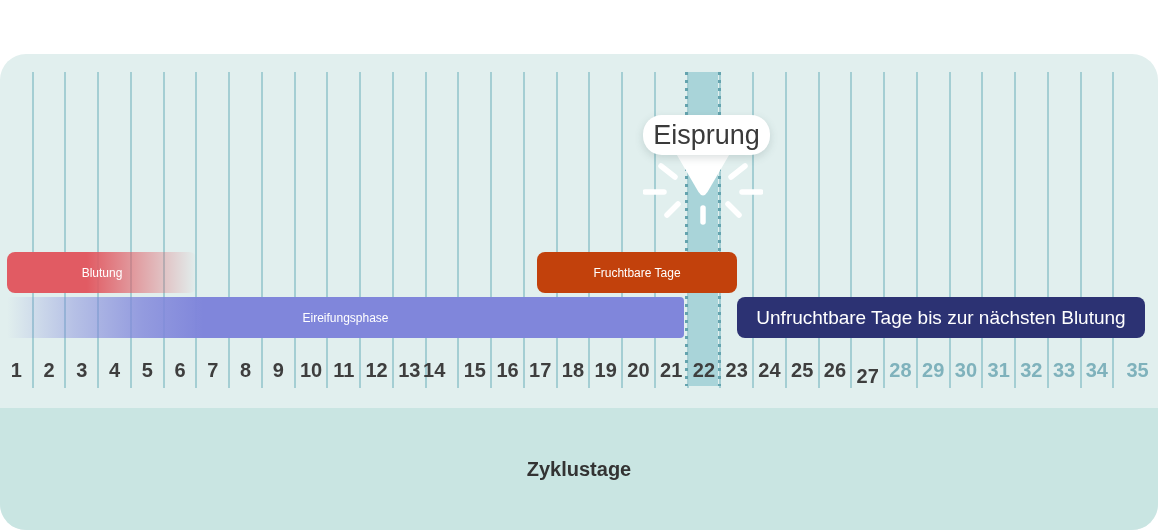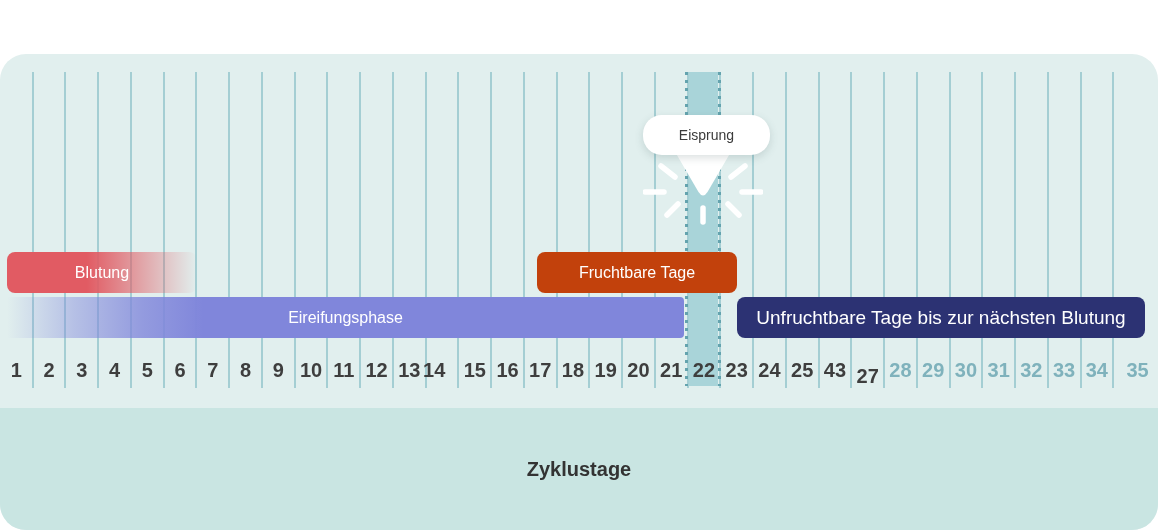--- a/index.html
+++ b/index.html
@@ -27,21 +27,21 @@
     position:absolute; top:18px; width:3px; height:314px;
     background:repeating-linear-gradient(180deg,#64a3ae 0 3px,rgba(0,0,0,0) 3px 8px);
   }
   .col-dots.left  { left:685px; }
   .col-dots.right { left:718px; }
   
   .burst { position:absolute; left:643px; top:104px; }
   
   .bar {
     position:absolute; height:41px; display:flex; align-items:center; justify-content:center;
-    color:#ffffff; font-size:16px; white-space:nowrap;
+    color:#ffffff; font-size:12px; white-space:nowrap;
   }
   .bar-blutung {
     left:7px; top:198px; width:190px; border-radius:8px;
     background:linear-gradient(90deg,#e15b63 0%,#e15b63 42%,rgba(225,91,99,0) 100%);
   }
   .bar-fruchtbar {
     left:537px; top:198px; width:200px; border-radius:8px;
     background:#c2410c;
   }
   .bar-eireifung {
@@ -66,21 +66,21 @@
     background:#c9e5e2; display:flex; align-items:center; justify-content:center;
   }
   .band span { font-size:20px; font-weight:700; color:#333333; }
   
   .tooltip-box {
     position:absolute; left:643px; top:61px; width:127px; height:40px;
     background:#ffffff; border-radius:19px;
     display:flex; align-items:center; justify-content:center;
     box-shadow:0 3px 8px rgba(60,90,90,.18);
     z-index:6;
-    font-size:14px; color:#3a3a3a;
+    font-size:27px; color:#3a3a3a;
   }
   .tooltip-tail { position:absolute; left:670px; top:96px; z-index:5; }
 </style>
 </head>
 <body>
 
 <div class="card">
 
   <div id="grid">
       <div class="grid-line" style="left: 31.7429px;"></div>
@@ -167,21 +167,21 @@
       <div class="day-cell" style="left: 491.143px; width: 32.7429px;">16</div>
       <div class="day-cell" style="left: 523.886px; width: 32.7429px;">17</div>
       <div class="day-cell" style="left: 556.629px; width: 32.7429px;">18</div>
       <div class="day-cell" style="left: 589.371px; width: 32.7429px;">19</div>
       <div class="day-cell" style="left: 622.114px; width: 32.7429px;">20</div>
       <div class="day-cell" style="left: 654.857px; width: 32.7429px;">21</div>
       <div class="day-cell" style="left: 687.6px; width: 32.7429px;">22</div>
       <div class="day-cell" style="left: 720.343px; width: 32.7429px;">23</div>
       <div class="day-cell" style="left: 753.086px; width: 32.7429px;">24</div>
       <div class="day-cell" style="left: 785.829px; width: 32.7429px;">25</div>
-      <div class="day-cell" style="left: 818.571px; width: 32.7429px;">43</div>
+      <div class="day-cell" style="left: 818.571px; width: 32.7429px;">26</div>
       <div class="day-cell" style="left: 851.314px; width: 32.7429px; margin-top: 6px;">27</div>
       <div class="day-cell muted" style="left: 884.057px; width: 32.7429px;">28</div>
       <div class="day-cell muted" style="left: 916.8px; width: 32.7429px;">29</div>
       <div class="day-cell muted" style="left: 949.543px; width: 32.7429px;">30</div>
       <div class="day-cell muted" style="left: 982.286px; width: 32.7429px;">31</div>
       <div class="day-cell muted" style="left: 1015.03px; width: 32.7429px;">32</div>
       <div class="day-cell muted" style="left: 1047.77px; width: 32.7429px;">33</div>
       <div class="day-cell muted" style="left: 1080.51px; width: 32.7429px;">34</div>
       <div class="day-cell muted" style="left: 1113.26px; width: 32.7429px; padding-left: 8px;">35</div>
     </div>

